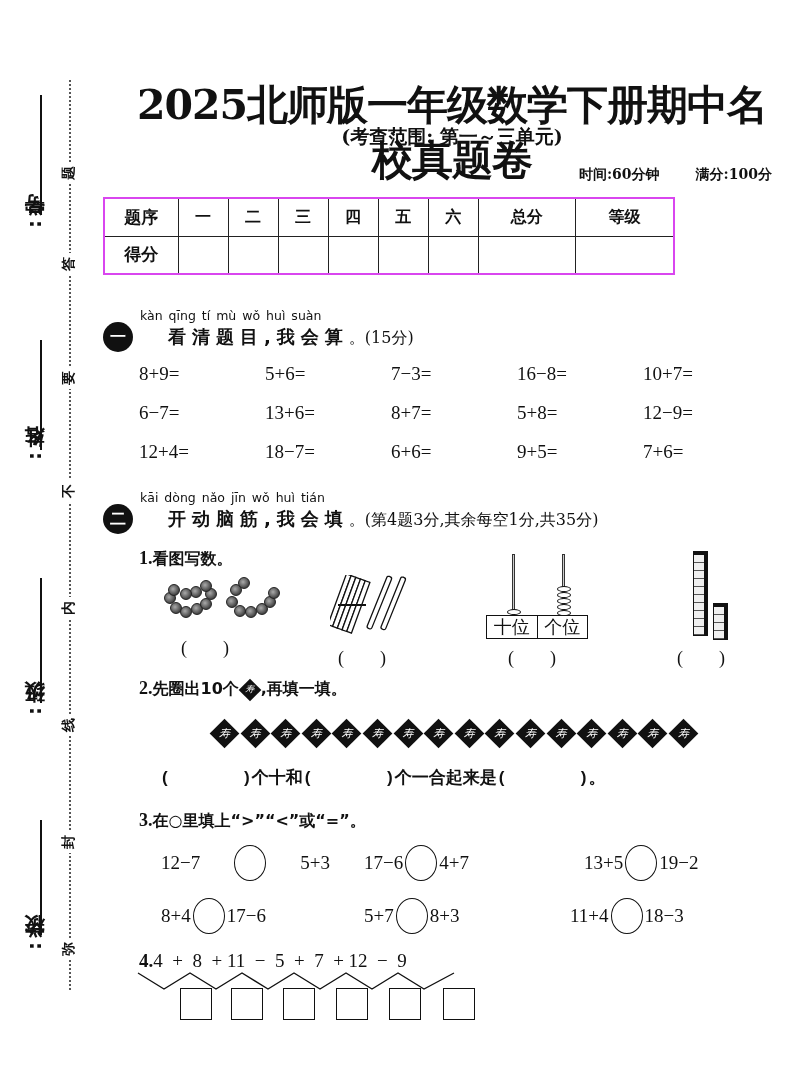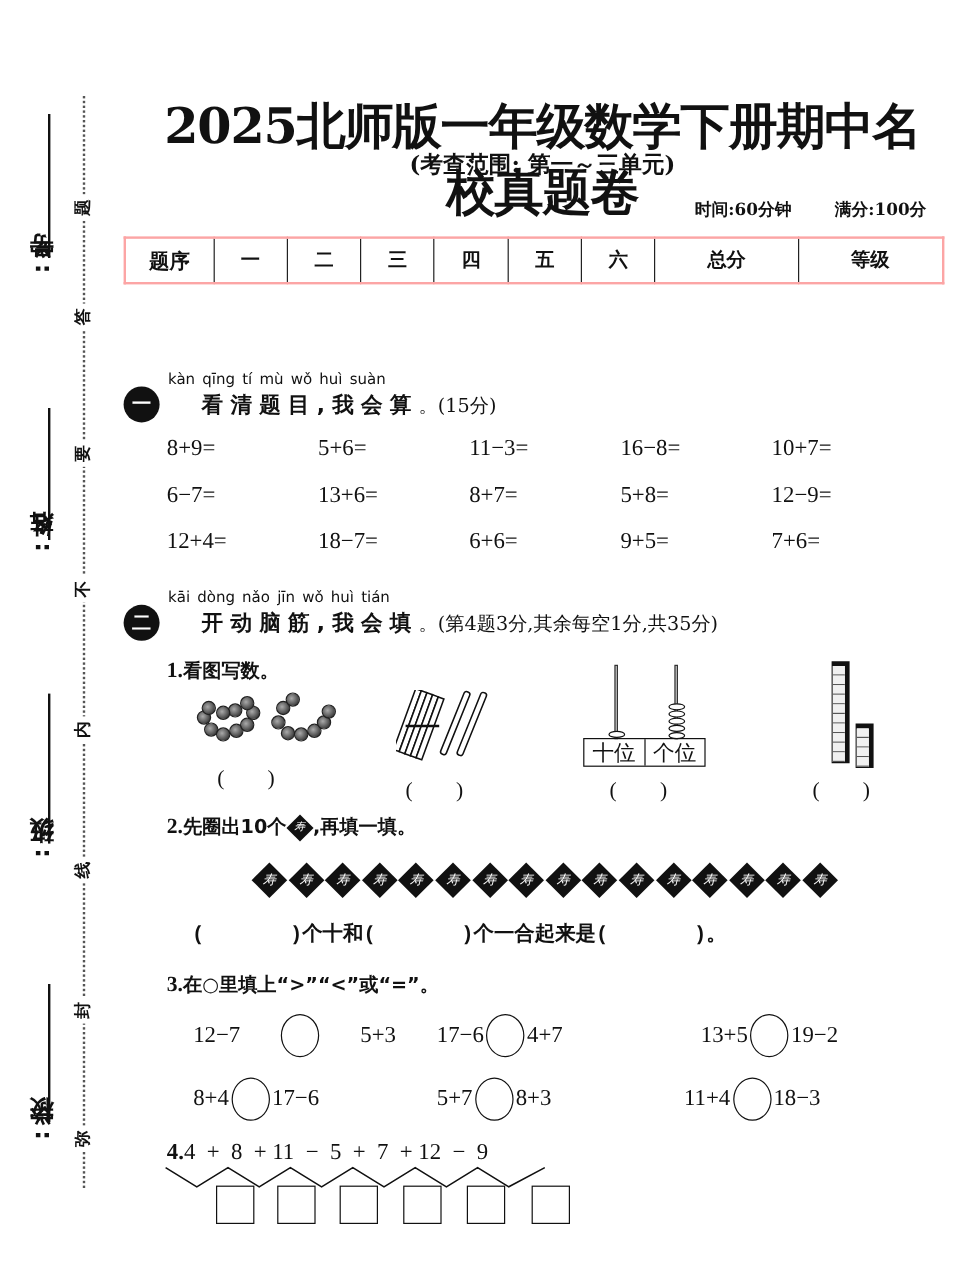--- a/index.html
+++ b/index.html
@@ -12,21 +12,21 @@
   .cut-char { position: absolute; left: 58px; width: 22px; height: 22px; background: #fff; font-size: 14px; font-weight: bold;
               display: flex; align-items: center; justify-content: center; transform: rotate(-90deg); font-family: "DejaVu Sans", sans-serif; }
 
   
   .title { position: absolute; left: 132px; top: 78px; width: 640px; text-align: center; font-weight: bold; font-size: 41px;
            font-family: "DejaVu Serif", serif; letter-spacing: -1px; }
   .subtitle { position: absolute; left: 132px; top: 124px; width: 640px; text-align: center; font-weight: bold; font-size: 19px; }
   .meta { position: absolute; right: 28px; top: 166px; font-size: 14px; font-weight: bold; display: flex; gap: 36px; }
 
   
-  .score-table { position: absolute; left: 103px; top: 197px; width: 684px; border-collapse: collapse; border: 2px solid #fca5a5; }
+  .score-table { position: absolute; left: 103px; top: 197px; width: 572px; border-collapse: collapse; border: 2px solid #d946ef; }
   .score-table td { border: 1.5px solid #222; height: 38px; text-align: center; font-size: 16px; font-weight: bold; font-family: "DejaVu Sans", sans-serif; }
   .score-table td.rowhead { width: 74px; font-size: 17px; }
 
   
   .sec { position: absolute; left: 103px; }
   .sec-badge { position: absolute; left: 0; width: 30px; height: 30px; border-radius: 50%; background: #111; color: #fff;
                display: flex; align-items: center; justify-content: center; font-weight: bold; font-size: 16px; font-family: "DejaVu Sans", sans-serif; }
   .pinyin { position: absolute; left: 37px; font-family: "DejaVu Sans", sans-serif; font-size: 12.5px; white-space: nowrap; word-spacing: 2px; }
   .sec-title { position: absolute; left: 37px; font-family: "DejaVu Sans", sans-serif; font-weight: bold; font-size: 18px; white-space: nowrap; letter-spacing: 6px; margin-left: 28px; }
   .sec-score { font-family: "DejaVu Serif", serif; font-weight: normal; font-size: 16px; letter-spacing: 0; }
@@ -110,33 +110,44 @@
     <td class="rowhead">题序</td>
     <td>一</td>
     <td>二</td>
     <td>三</td>
     <td>四</td>
     <td>五</td>
     <td>六</td>
     <td>总分</td>
     <td>等级</td>
   </tr>
+  <tr>
+    <td class="rowhead">得分</td>
+    <td></td>
+    <td></td>
+    <td></td>
+    <td></td>
+    <td></td>
+    <td></td>
+    <td></td>
+    <td></td>
+  </tr>
 </tbody>
   </table>
 
 <div class="sec" style="top:308px;">
   <div class="sec-badge" style="top:14px;">一</div>
   <div class="pinyin" style="top:0;">kàn qīng  tí  mù     wǒ huì suàn</div>
   <div class="sec-title" style="top:17px;"><span>看清题目,我会算</span><span class="sec-score">。(15分)</span></div>
 </div>
 
 <div class="calc-row" style="top:363px;">
   <span>8+9=</span>
   <span>5+6=</span>
-  <span>11−3=</span>
+  <span>7−3=</span>
   <span>16−8=</span>
   <span>10+7=</span>
 </div>
 <div class="calc-row" style="top:402px;">
   <span>6−7=</span>
   <span>13+6=</span>
   <span>8+7=</span>
   <span>5+8=</span>
   <span>12−9=</span>
 </div>

